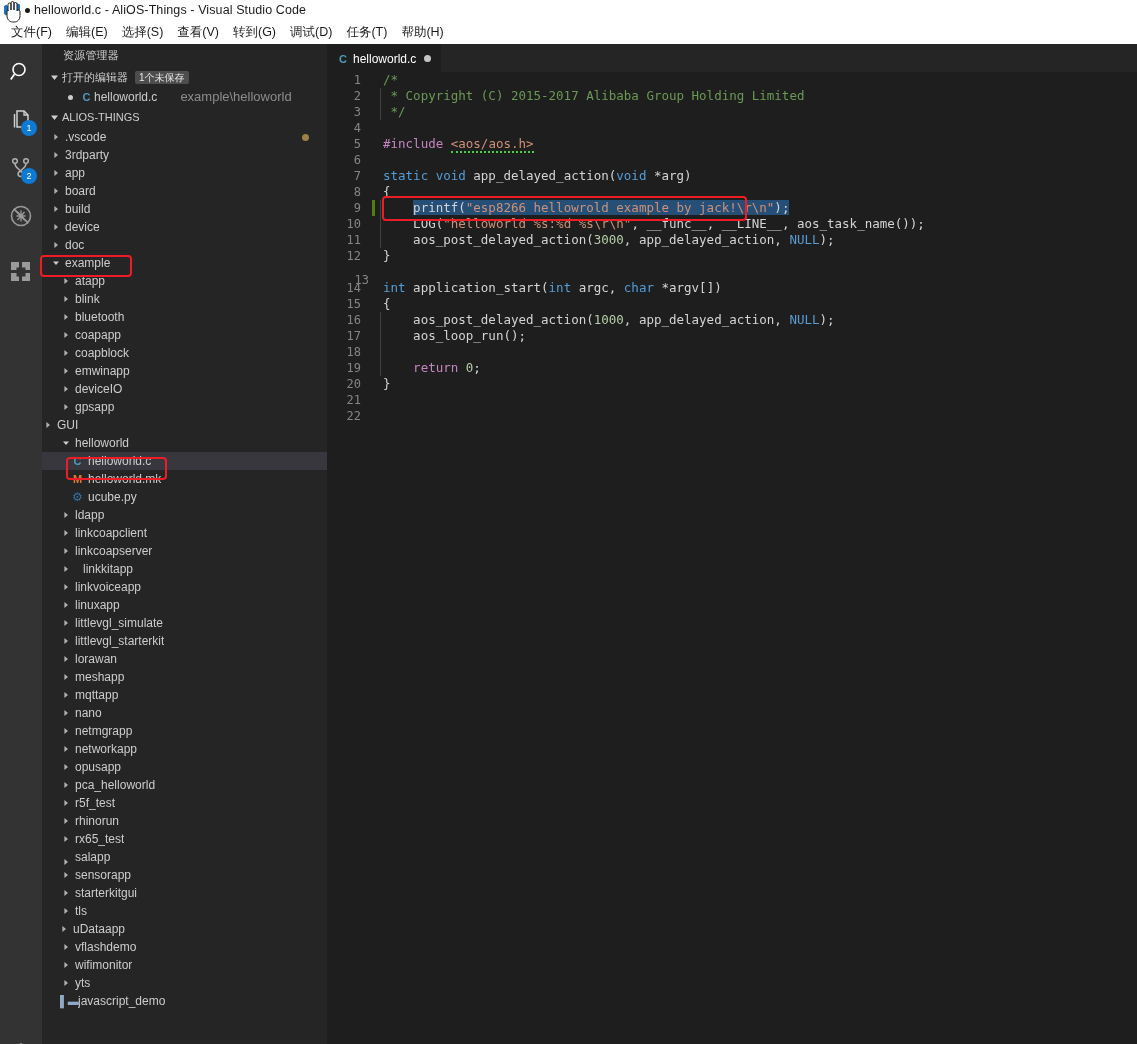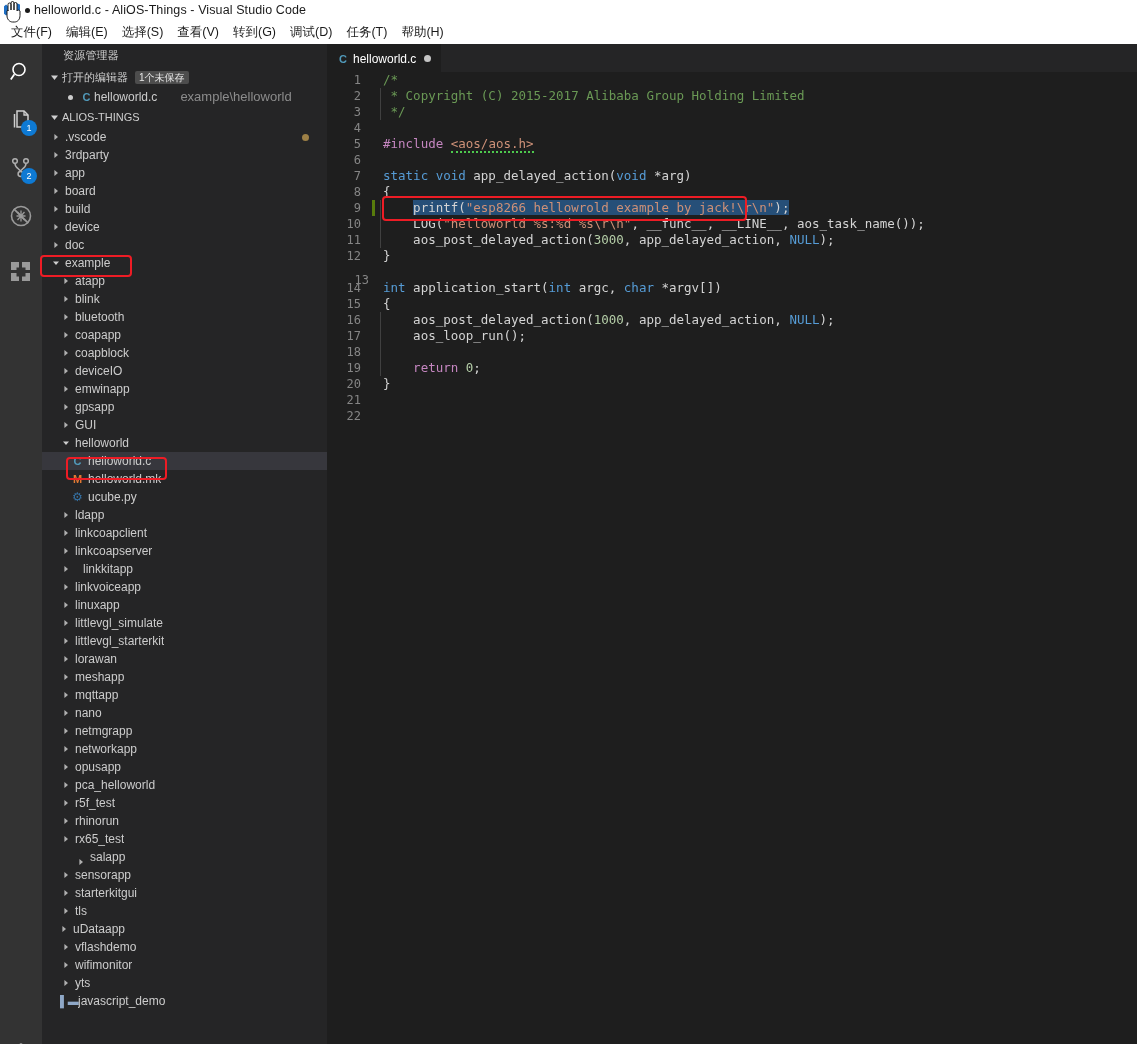--- a/index.html
+++ b/index.html
@@ -343,39 +343,39 @@
             </svg>
           </span>
           <span class="name" style="margin-left:4px;">coapblock</span>
         </div>
         <div class="row" style="padding-left: 18px;">
           <span class="chev">
             <svg width="8" height="8" viewBox="0 0 8 8">
               <path d="M2.4 1 L6 4 L2.4 7 Z" fill="#b0b0b0"></path>
             </svg>
           </span>
+          <span class="name" style="margin-left:4px;">emwinapp</span>
+        </div>
+        <div class="row" style="padding-left: 18px;">
+          <span class="chev">
+            <svg width="8" height="8" viewBox="0 0 8 8">
+              <path d="M2.4 1 L6 4 L2.4 7 Z" fill="#b0b0b0"></path>
+            </svg>
+          </span>
           <span class="name" style="margin-left:4px;">deviceIO</span>
         </div>
         <div class="row" style="padding-left: 18px;">
           <span class="chev">
             <svg width="8" height="8" viewBox="0 0 8 8">
               <path d="M2.4 1 L6 4 L2.4 7 Z" fill="#b0b0b0"></path>
             </svg>
           </span>
-          <span class="name" style="margin-left:4px;">emwinapp</span>
-        </div>
-        <div class="row" style="padding-left: 18px;">
-          <span class="chev">
-            <svg width="8" height="8" viewBox="0 0 8 8">
-              <path d="M2.4 1 L6 4 L2.4 7 Z" fill="#b0b0b0"></path>
-            </svg>
-          </span>
           <span class="name" style="margin-left:4px;">gpsapp</span>
         </div>
-        <div class="row" style="padding-left: 18px;">
+        <div class="row" style="">
           <span class="chev">
             <svg width="8" height="8" viewBox="0 0 8 8">
               <path d="M2.4 1 L6 4 L2.4 7 Z" fill="#b0b0b0"></path>
             </svg>
           </span>
           <span class="name" style="margin-left:4px;">GUI</span>
         </div>
         <div class="row" style="padding-left: 18px;">
           <span class="chev">
             <svg width="8" height="8" viewBox="0 0 8 8">
@@ -541,21 +541,21 @@
           <span class="name" style="margin-left:4px;">rhinorun</span>
         </div>
         <div class="row" style="padding-left: 18px;">
           <span class="chev">
             <svg width="8" height="8" viewBox="0 0 8 8">
               <path d="M2.4 1 L6 4 L2.4 7 Z" fill="#b0b0b0"></path>
             </svg>
           </span>
           <span class="name" style="margin-left:4px;">rx65_test</span>
         </div>
-        <div class="row" style="padding-left: 33px; align-items: flex-end;">
+        <div class="row" style="padding-left: 18px; align-items: flex-end;">
           <span class="chev">
             <svg width="8" height="8" viewBox="0 0 8 8">
               <path d="M2.4 1 L6 4 L2.4 7 Z" fill="#b0b0b0"></path>
             </svg>
           </span>
           <span class="name" style="margin-left:4px;">salapp</span>
         </div>
         <div class="row" style="padding-left: 18px;">
           <span class="chev">
             <svg width="8" height="8" viewBox="0 0 8 8">

